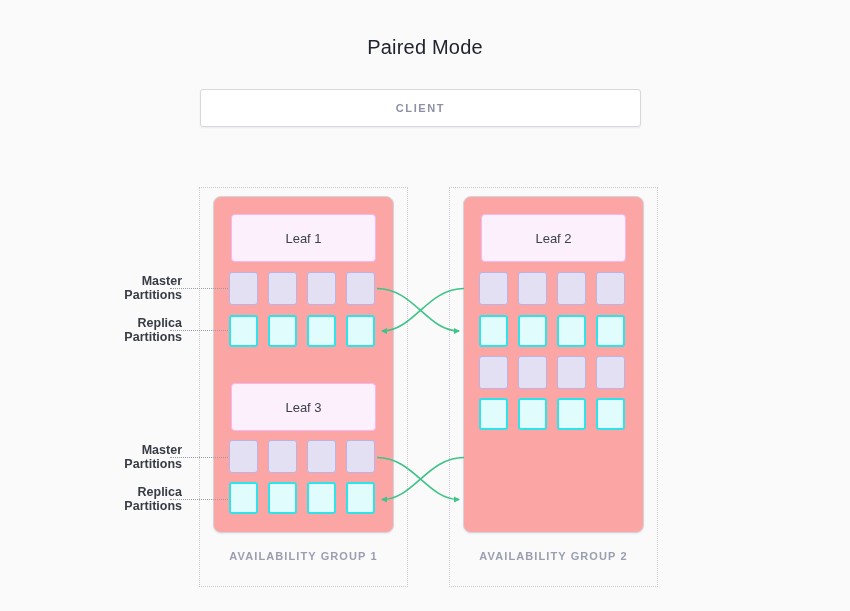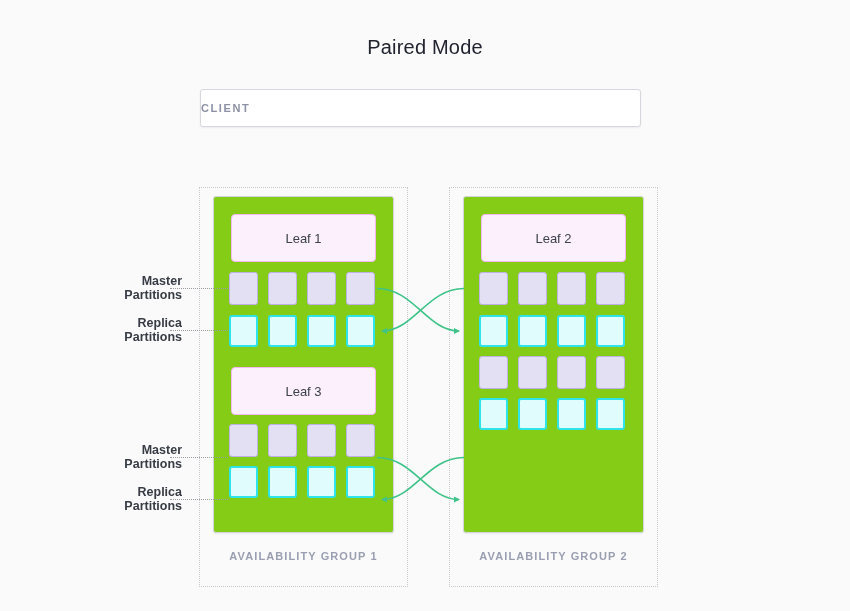--- a/index.html
+++ b/index.html
@@ -20,45 +20,45 @@
     background:var(--background); overflow:hidden;
   }
   .title {
     position:absolute; top:36px; left:0; width:850px; text-align:center;
     font-size:20px; font-weight:400; color:var(--title-text); letter-spacing:.2px;
   }
   .tier-box {
     position:absolute; left:200px; width:441px; height:38px;
     background:#fff; border:1px solid var(--box-border); border-radius:3px;
     box-shadow:0 1px 2px rgba(40,45,80,.07);
-    display:flex; align-items:center; 
+    display:flex; align-items:center; justify-content:center;
   }
   .tier-box span {
     font-size:11px; font-weight:700; letter-spacing:1.6px; color:var(--tier-label);
   }
   .client-box { top:89px; }
   .aggregator-box { top:137px; }
   .group {
     position:absolute; top:187px; width:209px; height:400px;
     border:1px dotted var(--group-border);
   }
   .group-1 { left:199px; }
   .group-2 { left:449px; }
   .node {
     position:absolute; left:13px; top:8px; width:181px; height:337px;
-    background:#84cc16; border:1px solid #d4d4da; border-radius:3px;
+    background:#fca5a5; border:1px solid #d4d4da; border-radius:8px;
     box-shadow:0 1px 2px rgba(40,45,80,.08);
   }
   .leaf-header {
     margin:17px 17px 0; height:48px;
     background:var(--leaf-fill); border:1px solid var(--leaf-border); border-radius:4px;
     display:flex; align-items:center; justify-content:center;
     font-size:13px; color:#3c414b;
   }
-  .leaf-header.second { margin-top:20px; }
+  .leaf-header.second { margin-top:36px; }
   .prow { display:flex; margin:10px 15px 0; gap:10px; }
   .prow.tight { margin-top:9px; }
   .psq { flex:none; border-radius:3px; }
   .psq.master {
     width:29px; height:33px;
     background:var(--master-fill); border:1px solid var(--master-border);
   }
   .psq.replica {
     width:29px; height:32px;
     background:var(--replica-fill); border:2px solid var(--replica-border);

